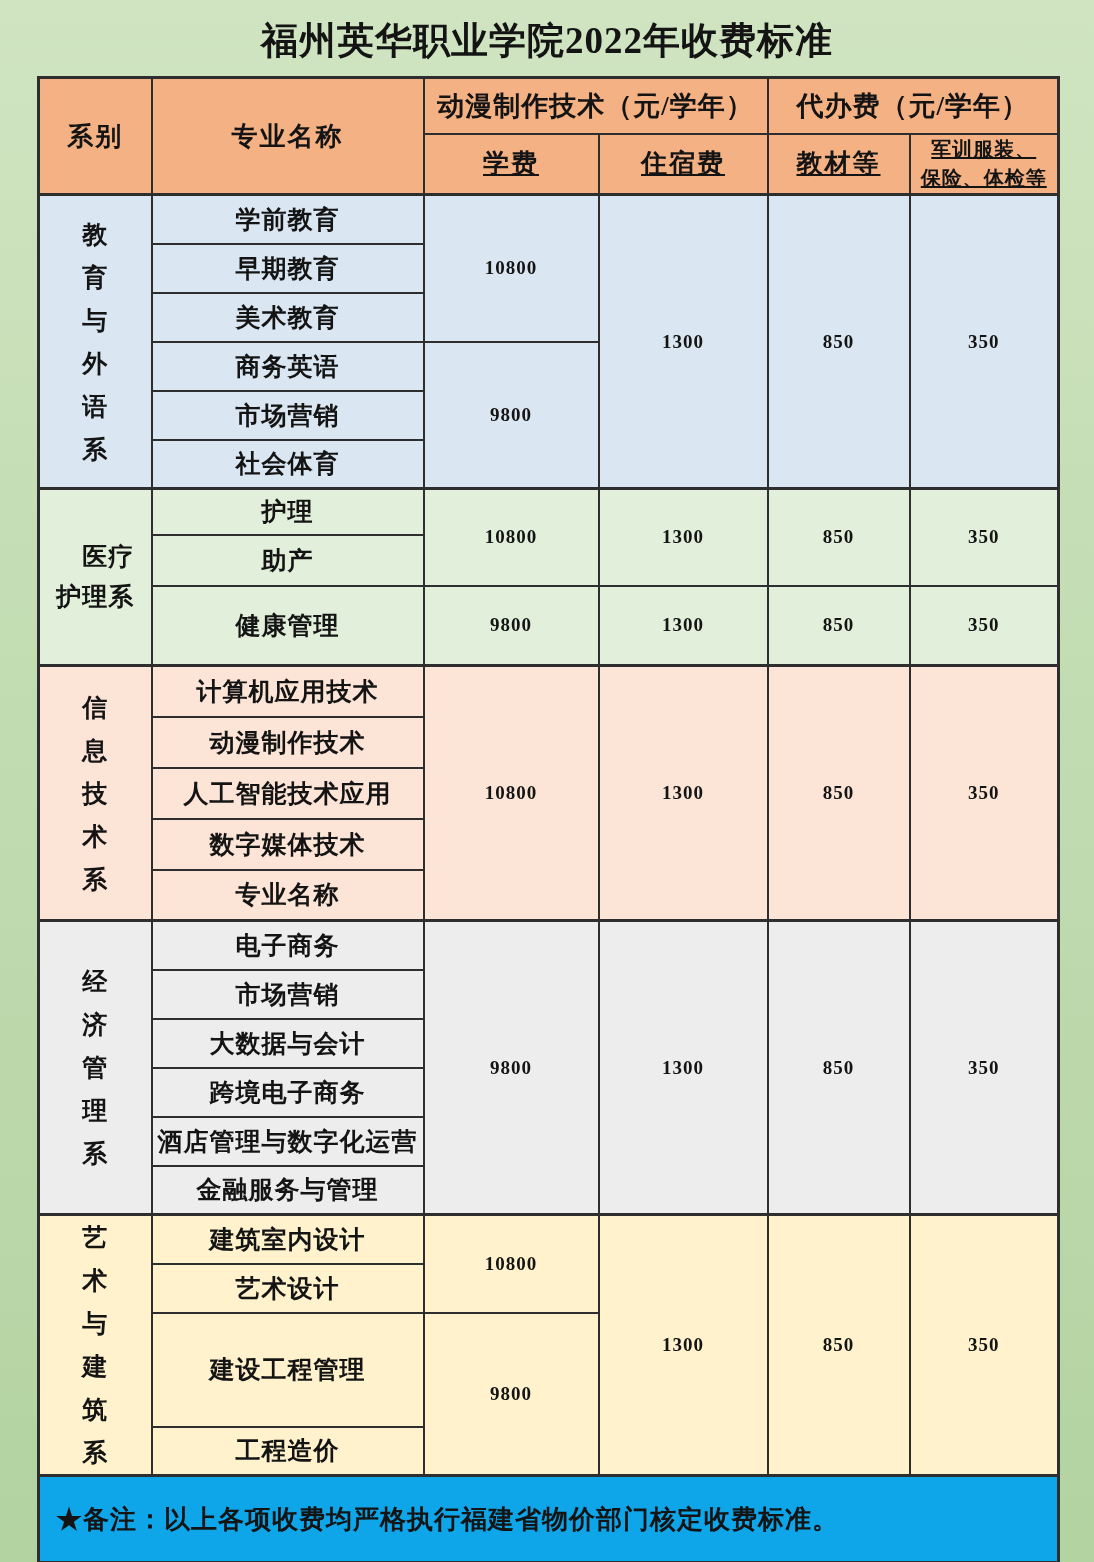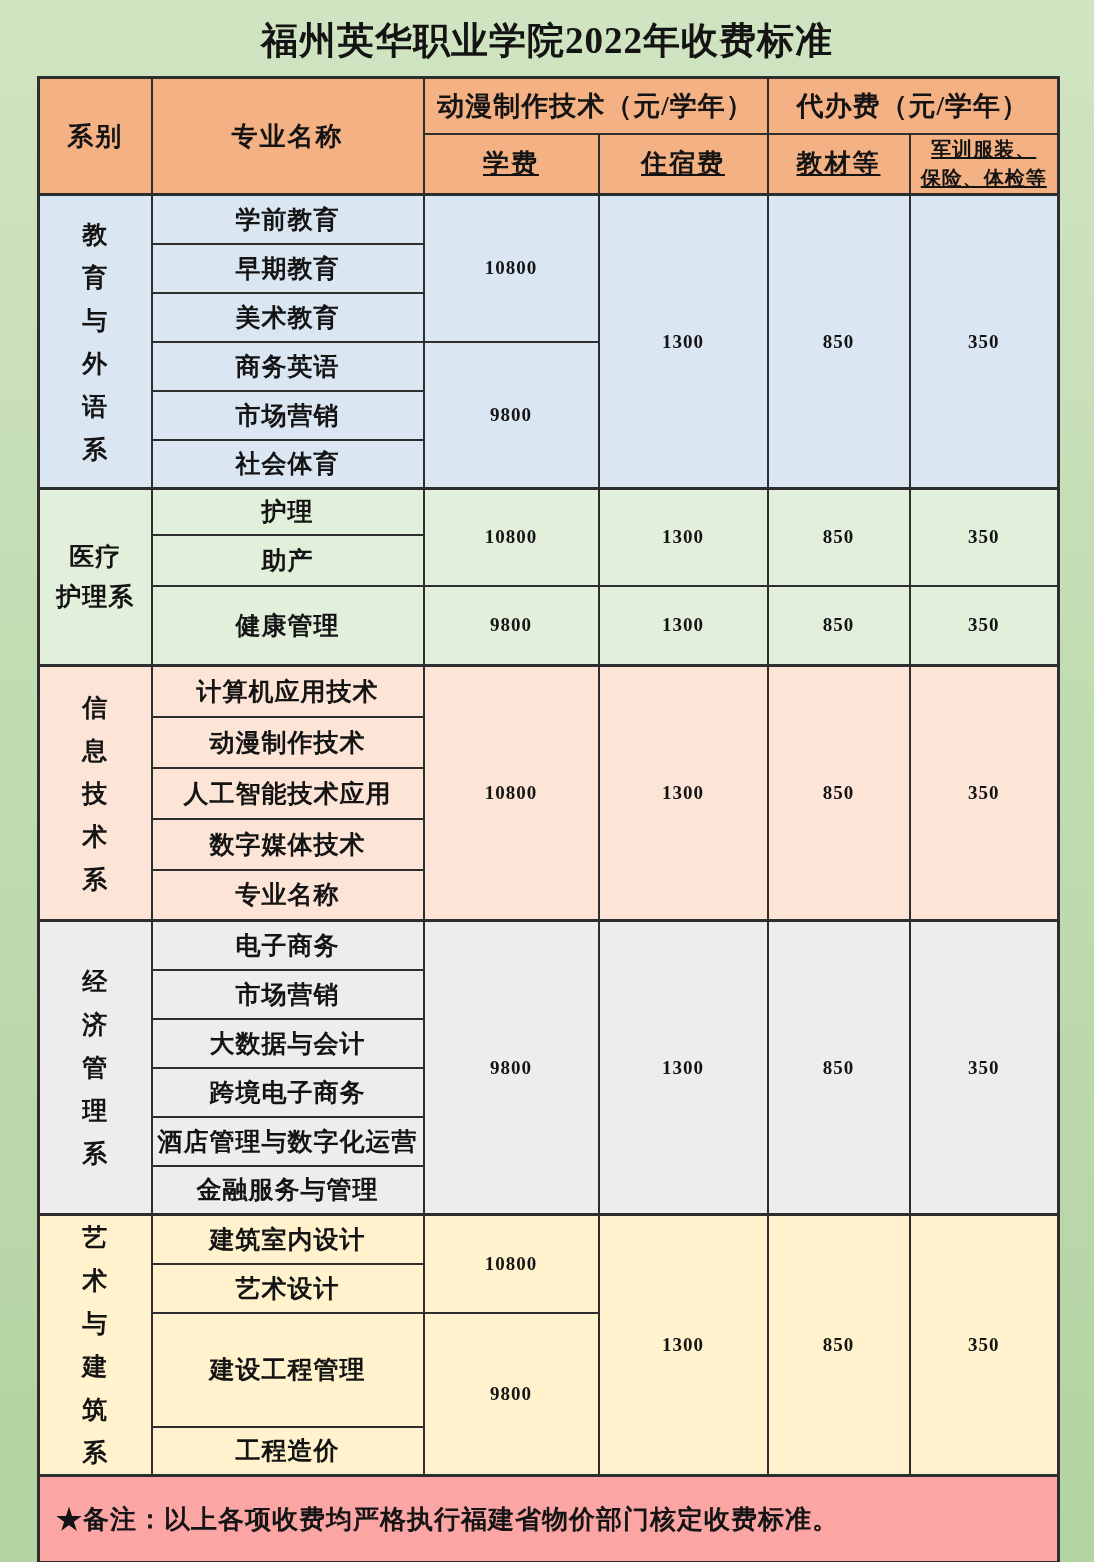--- a/index.html
+++ b/index.html
@@ -43,21 +43,21 @@
   tbody tr { height:49px; }
   tbody.sec-it tr { height:51px; }
   tbody.sec-med tr.r1 { height:46px; }
   tbody.sec-med tr.r2 { height:51px; }
   tbody.sec-med tr.r3 { height:80px; }
 
   td.major { font-size:25px; letter-spacing:1px; }
   td.num   { font-size:19px; letter-spacing:1px; }
   td.dept  { font-size:25px; }
   .vlines  { white-space:pre-line; line-height:1.72; display:inline-block; letter-spacing:1px; }
-  tbody.sec-med .vlines { line-height:1.6; }
+  tbody.sec-med .vlines { line-height:1.6;text-align:right; }
 
   tbody.note-band tr { height:87px; }
   td.note {
     text-align:left; padding-left:16px;
     font-size:26px; letter-spacing:1px;
   }
 </style>
 </head>
 <body>
 
@@ -221,20 +221,20 @@
         </tr>
       <tr>
         <td class="major">建设工程管理</td>
         <td class="num" rowspan="2">9800</td>
       </tr>
       <tr>
           <td class="major">工程造价</td>
         </tr>
     </tbody>
 
-    <tbody class="note-band" style="background: #fca5a5; font-family: Liberation Serif, serif;">
+    <tbody class="note-band" style="background: #0ea5e9; font-family: Liberation Serif, serif;">
       <tr>
         <td class="note" colspan="6">★备注：以上各项收费均严格执行福建省物价部门核定收费标准。</td>
       </tr>
     </tbody>
   </table>
 
 </div>
 
 </body></html>

